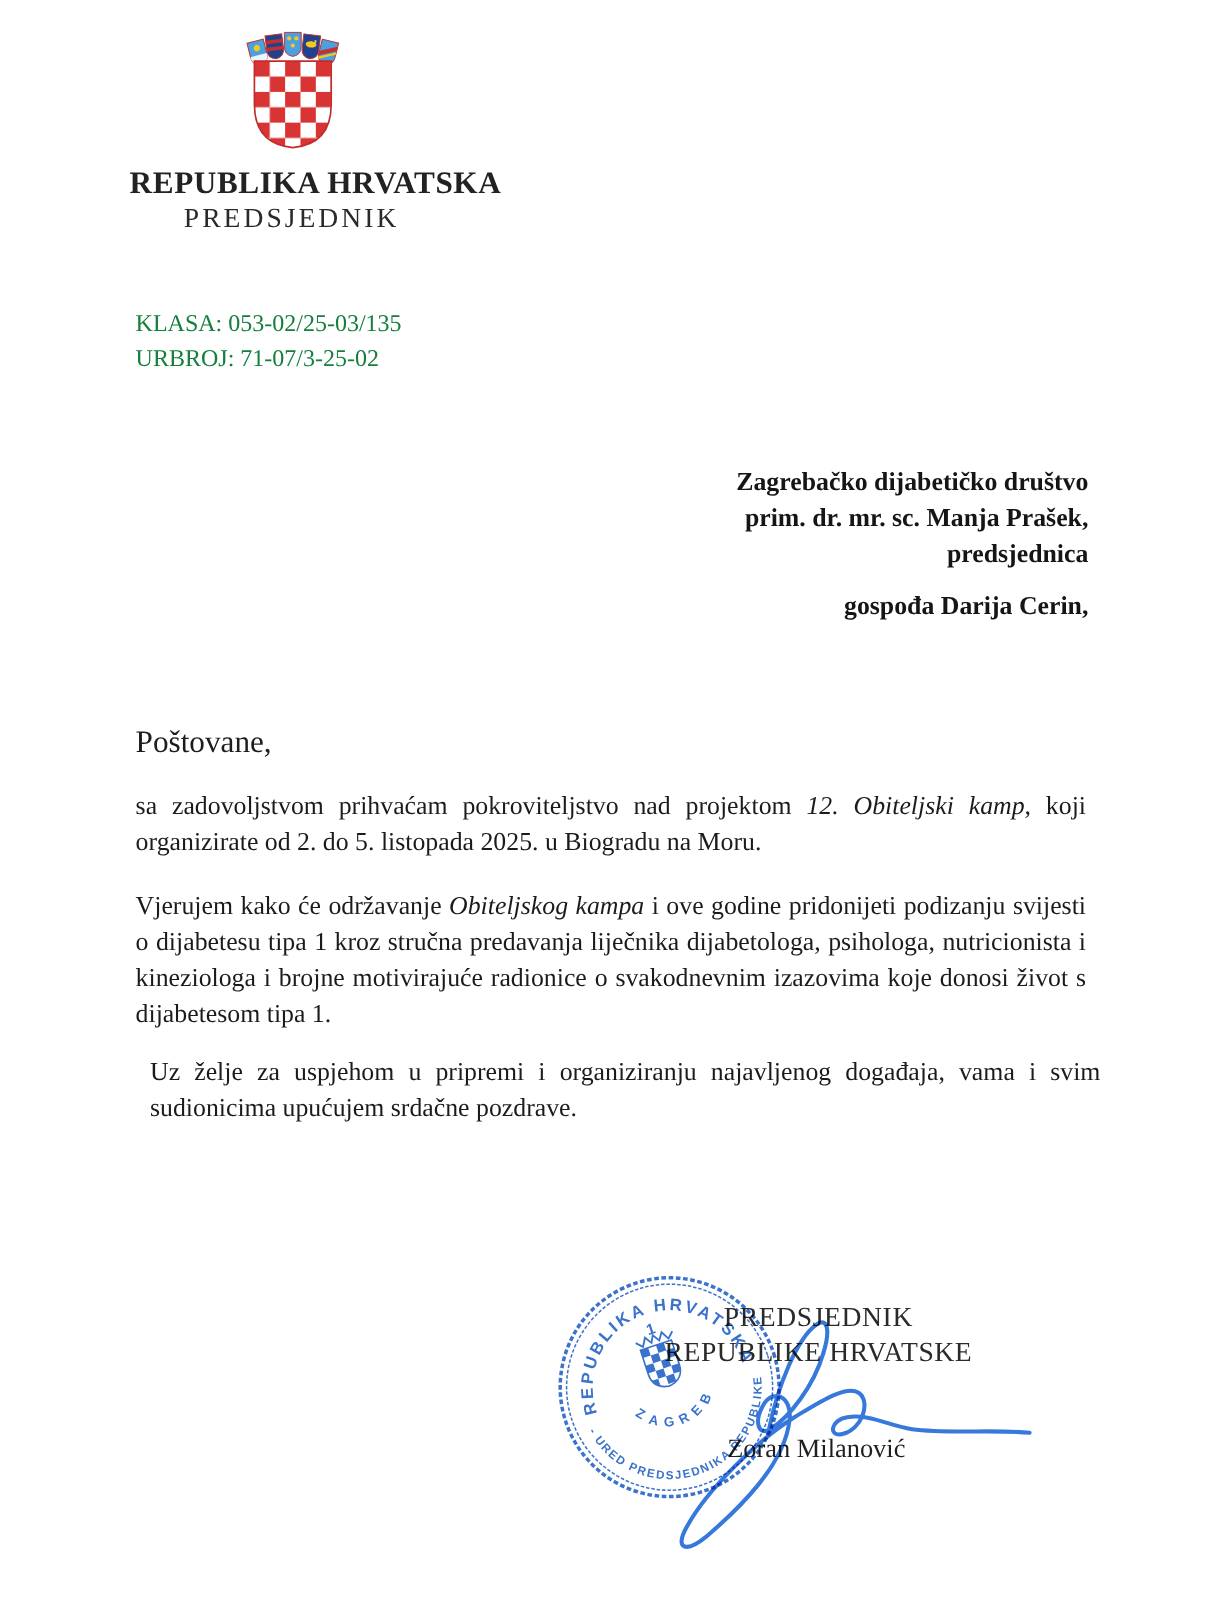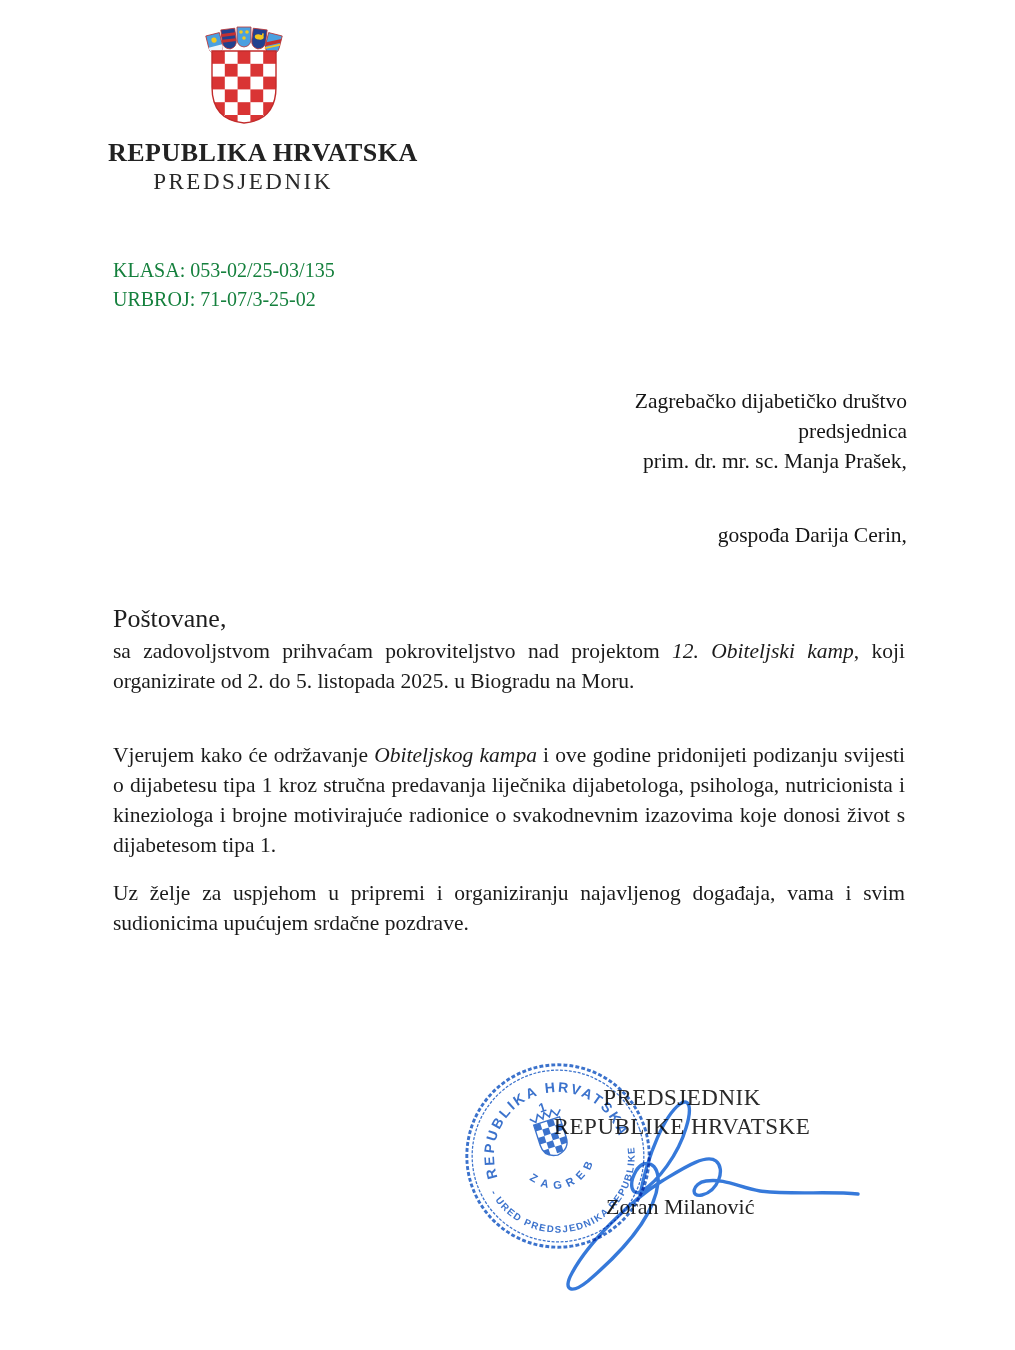--- a/index.html
+++ b/index.html
@@ -26,34 +26,34 @@
     line-height:27px;margin-top:1px;white-space:nowrap;
   }
   
   .reference{
     position:absolute;left:113px;top:256px;
     font-size:20px;line-height:29px;color:#15803d;
   }
   
   .recipient{
     position:absolute;right:108px;top:386px;
-    text-align:right;font-weight:normal;
+    text-align:right;font-weight:bold;
     font-size:21.5px;line-height:30px;color:#151515;
   }
-  .recipient .group2{margin-top:44px;}
+  .recipient .group2{margin-top:14px;}
   
   .salutation{position:absolute;left:113px;top:604px;font-size:26px;}
   .para{
     position:absolute;left:113px;width:792px;
     font-size:21.5px;line-height:30px;
     text-align:justify;color:#1b1b1b;
   }
-  .p1{top:636px;}
+  .p1{top:656px;}
   .p2{top:740px;}
-  .p3{top:878px;}
+  .p3{top:878px;margin-left:12px;}
   .para em{font-style:italic;}
   
   .sig-title{
     position:absolute;left:552px;top:1083px;width:260px;
     text-align:center;font-size:23px;line-height:29px;
     letter-spacing:0.5px;color:#2a2a2a;z-index:1;white-space:nowrap;
   }
   .signer-name{
     position:absolute;left:606px;top:1194px;
     font-size:22px;color:#1f1f1f;z-index:2;
@@ -125,22 +125,22 @@
     <div class="header-office">PREDSJEDNIK</div>
   </div>
 
   <div class="reference">
     <div>KLASA: 053-02/25-03/135</div>
     <div>URBROJ: 71-07/3-25-02</div>
   </div>
 
   <div class="recipient">
     <div>Zagrebačko dijabetičko društvo</div>
+    <div>prim. dr. mr. sc. Manja Prašek,</div>
     <div>predsjednica</div>
-    <div>prim. dr. mr. sc. Manja Prašek,</div>
     <div class="group2">
       <div>gospođa Darija Cerin,</div>
     </div>
   </div>
 
   <div class="salutation">Poštovane,</div>
 
   <div class="para p1"><span>sa zadovoljstvom prihvaćam pokroviteljstvo nad projektom </span><em>12. Obiteljski kamp</em><span>, koji organizirate od 2. do 5. listopada 2025. u Biogradu na Moru.</span></div>
 
   <div class="para p2"><span>Vjerujem kako će održavanje </span><em>Obiteljskog kampa</em><span> i ove godine pridonijeti podizanju svijesti o dijabetesu tipa 1 kroz stručna predavanja liječnika dijabetologa, psihologa, nutricionista i kineziologa i brojne motivirajuće radionice o svakodnevnim izazovima koje donosi život s dijabetesom tipa 1.</span></div>

